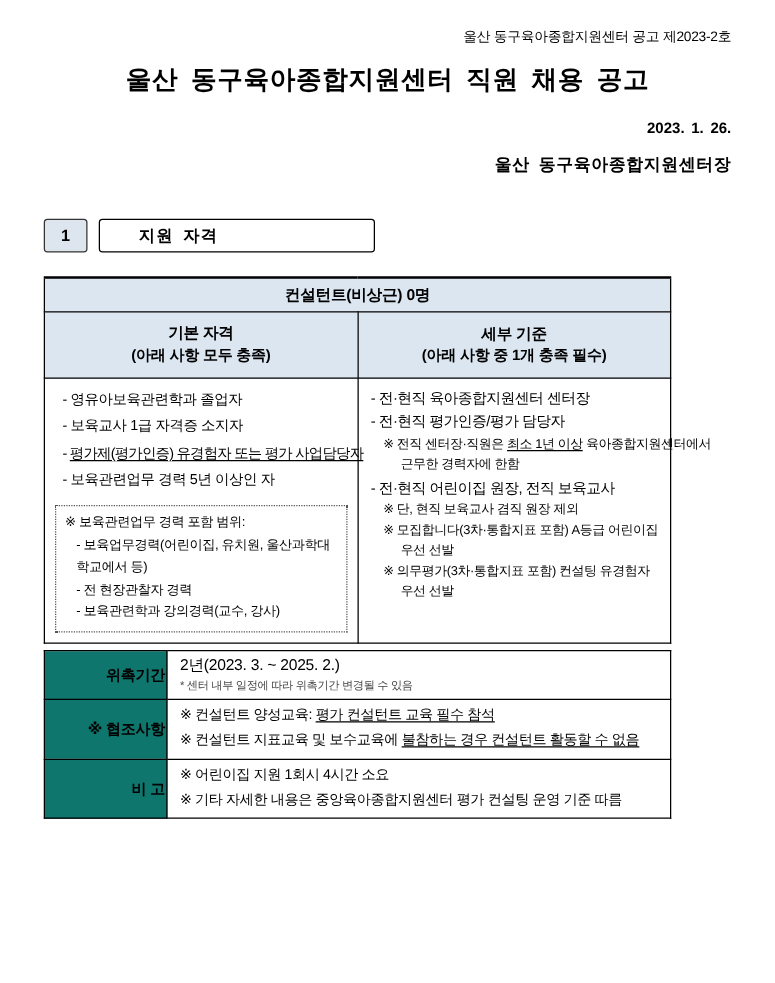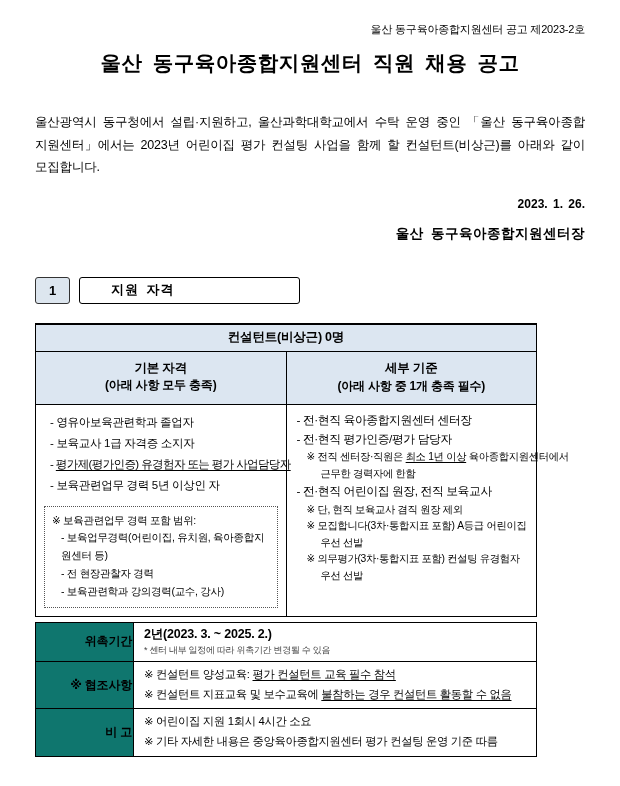--- a/index.html
+++ b/index.html
@@ -42,34 +42,33 @@
   .scope-item{padding-left:9px;}
 
   .d-item{font-size:11.8px;line-height:1.65;letter-spacing:-0.4px;padding-left:2px;white-space:nowrap;}
   .d-note{font-size:10.3px;line-height:1.6;letter-spacing:-0.3px;padding-left:12px;white-space:nowrap;}
   .d-note2{font-size:10.3px;line-height:1.6;letter-spacing:-0.3px;padding-left:26px;white-space:nowrap;}
 
   .terms-table{margin-top:5px;border-top:1.5px solid #000;}
   .terms-table td{border:1px solid #000;}
   td.lbl{width:95px;background:#0f766e;text-align:right;font-weight:bold;font-size:12px;vertical-align:middle;letter-spacing:-0.2px;}
   .val{padding:3px 8px 4px 10px;vertical-align:middle;}
-  .period-main{font-size:12.5px;font-weight:700;letter-spacing:-0.2px;}
+  .period-main{font-size:12.5px;font-weight:400;letter-spacing:-0.2px;}
   .period-note{font-size:9px;color:#444;letter-spacing:-0.3px;margin-top:1px;}
   .t-line{font-size:11.3px;line-height:1.75;letter-spacing:-0.3px;white-space:nowrap;}
 </style>
 </head>
 <body>
 
 <div class="page">
 
   <div class="notice-no">울산 동구육아종합지원센터 공고 제2023-2호</div>
 
   <div class="doc-title">울산 동구육아종합지원센터 직원 채용 공고</div>
 
-  <div class="intro">  울산광역시 동구청에서 설립·지원하고, 울산과학대학교에서 수탁 운영 중인 「울산 동구육아종합지원센터」에서는 2023년 어린이집 평가 컨설팅 사업을 함께 할 컨설턴트(비상근)를 아래와 같이 모집합니다.</div>
 
   <div class="doc-date">2023. 1. 26.</div>
   <div class="doc-signer">울산 동구육아종합지원센터장</div>
 
   <div class="section-head">
     <div class="sec-num">1</div>
     <div class="sec-title">지원 자격</div>
   </div>
 
   <table class="qual-table">
@@ -88,21 +87,21 @@
       </td>
     </tr>
     <tr>
       <td class="cell-basic">
         <div class="b-item">- 영유아보육관련학과 졸업자</div>
         <div class="b-item">- 보육교사 1급 자격증 소지자</div>
         <div class="b-item tight"><span>- </span><u>평가제(평가인증) 유경험자 또는 평가 사업담당자</u></div>
         <div class="b-item">- 보육관련업무 경력 5년 이상인 자</div>
         <div class="scope-box">
           <div>※ 보육관련업무 경력 포함 범위:</div>
-          <div class="scope-item">- 보육업무경력(어린이집, 유치원, 육아종합지원센터 등)</div>
+          <div class="scope-item">- 보육업무경력(어린이집, 유치원, 울산과학대학교에서 등)</div>
           <div class="scope-item">- 전 현장관찰자 경력</div>
           <div class="scope-item">- 보육관련학과 강의경력(교수, 강사)</div>
         </div>
       </td>
       <td class="cell-detail">
         <div class="d-item">- 전·현직 육아종합지원센터 센터장</div>
         <div class="d-item">- 전·현직 평가인증/평가 담당자</div>
         <div class="d-note"><span>※ 전직 센터장·직원은 </span><u>최소 1년 이상</u><span> 육아종합지원센터에서</span></div>
         <div class="d-note2">근무한 경력자에 한함</div>
         <div class="d-item">- 전·현직 어린이집 원장, 전직 보육교사</div>

